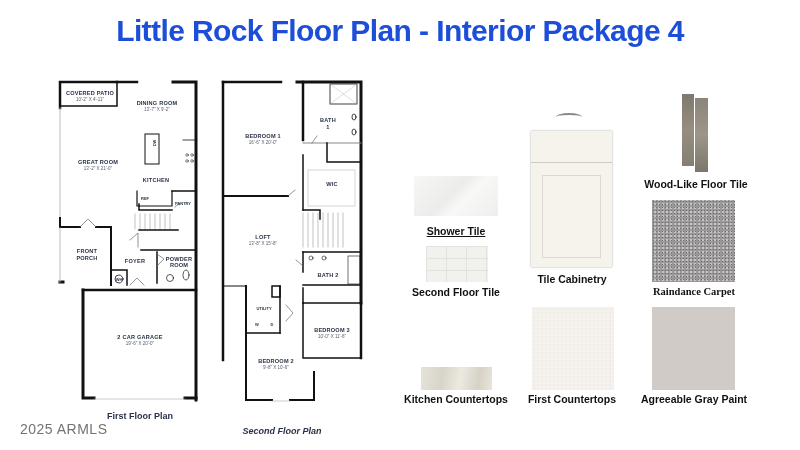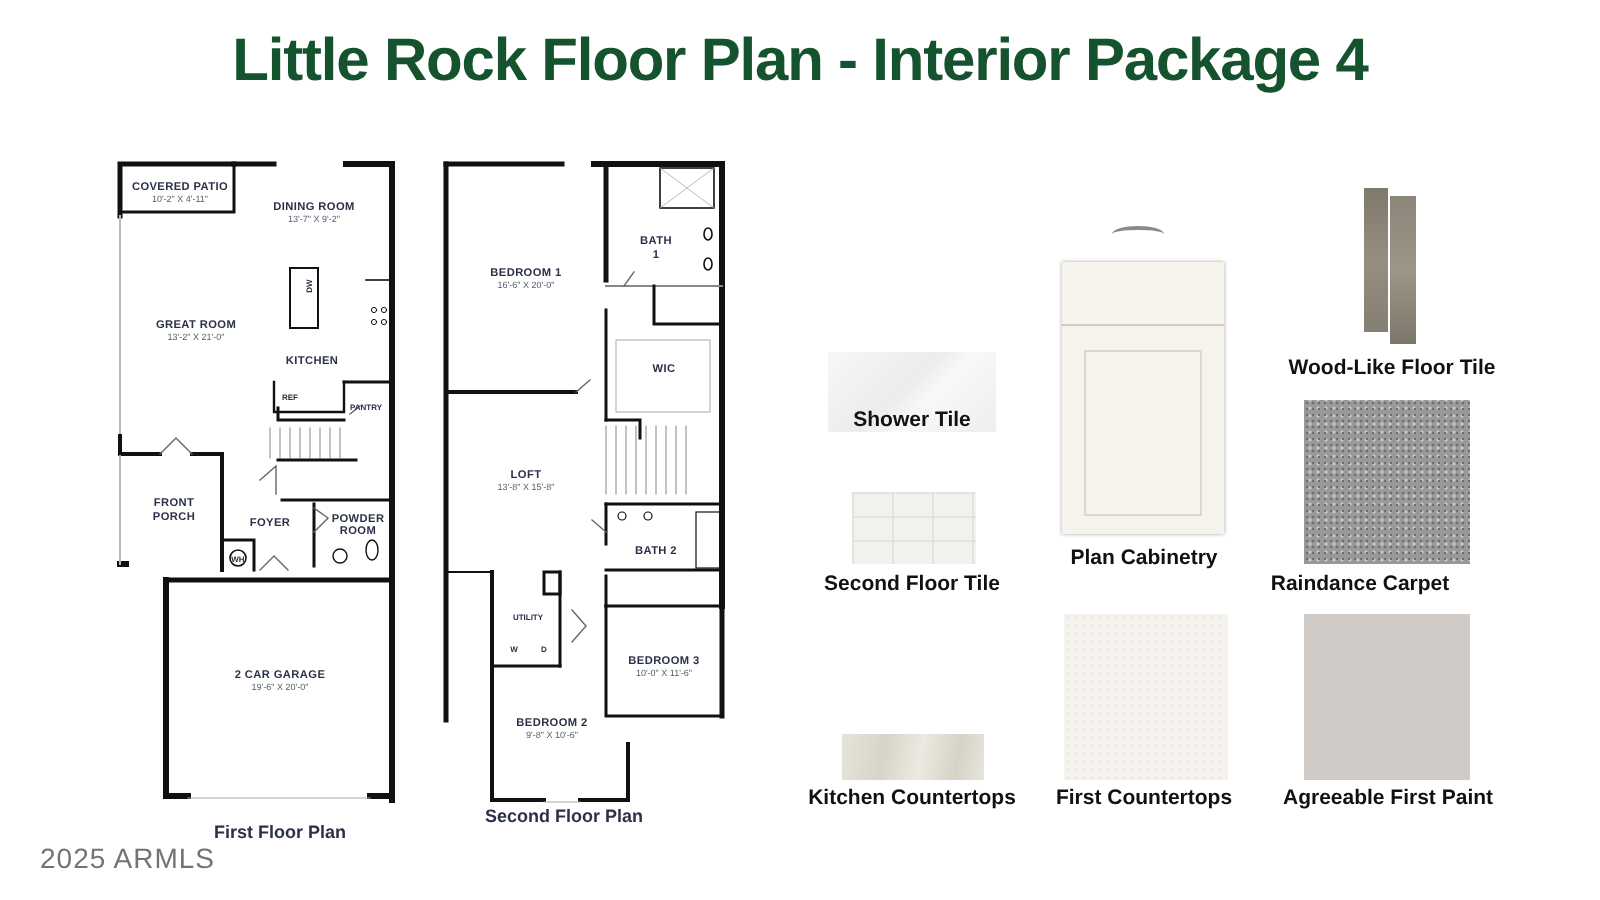--- a/index.html
+++ b/index.html
@@ -1,17 +1,17 @@
 <!DOCTYPE html>
 <html><head>
 <meta charset="utf-8">
 <style>
   html, body { margin:0; padding:0; background:#ffffff; }
   body { width:800px; height:450px; position:relative; overflow:hidden; font-family:"Liberation Sans", sans-serif; }
-  .title { position:absolute; left:0; top:14px; width:800px; text-align:center; font-weight:700; font-size:30px; letter-spacing:-0.6px; color:#14532d; font-family:"Liberation Sans", sans-serif; }
+  .title { position:absolute; left:0; top:14px; width:800px; text-align:center; font-weight:700; font-size:30px; letter-spacing:-0.6px; color:#1d4ed8; font-family:"Liberation Sans", sans-serif; }
   .plan-svg { position:absolute; left:0; top:0; }
   .room-label { font-family:"Liberation Sans", sans-serif; font-weight:700; font-size:5.6px; fill:#2b3248; letter-spacing:0.2px; }
   .room-dim { font-family:"Liberation Sans", sans-serif; font-size:4.5px; fill:#555b6b; }
   .small-label { font-family:"Liberation Sans", sans-serif; font-weight:700; font-size:4px; fill:#2b3248; }
   .plan-caption { position:absolute; font-weight:700; font-size:9px; color:#2b3248; text-align:center; }
   .swatch { position:absolute; }
   .swatch-label { position:absolute; font-weight:700; font-size:10.5px; color:#111; text-align:center; white-space:nowrap; }
   .watermark { position:absolute; left:0; top:421px; font-size:14px; color:#737373; letter-spacing:0.5px;margin-left:20px; }
 </style>
 </head>
@@ -167,44 +167,44 @@
     <text class="small-label" x="257" y="326">W</text>
     <text class="small-label" x="272" y="326">D</text>
     <text class="room-label" x="332" y="332">BEDROOM 3</text>
     <text class="room-dim" x="332" y="338">10'-0" X 11'-6"</text>
     <text class="room-label" x="276" y="363">BEDROOM 2</text>
     <text class="room-dim" x="276" y="369">9'-8" X 10'-6"</text>
   </g>
 </svg>
 
 <div class="plan-caption" style="left:90px; top:411px; width:100px;text-align:center;">First Floor Plan</div>
-<div class="plan-caption" style="left:232px; top:403px; width:100px;">Second Floor Plan</div>
+<div class="plan-caption" style="left:232px; top:426px; width:100px;font-style:italic;">Second Floor Plan</div>
 
 <div class="swatch" style="left:414px; top:176px; width:84px; height:40px; background:linear-gradient(135deg,#f7f7f5 0%,#ececea 45%,#f8f8f6 60%,#eeeeec 100%);"></div>
-<div class="swatch-label" style="left:406px; top:204px; width:100px;">Shower Tile</div>
+<div class="swatch-label" style="left:406px; top:225px; width:100px;text-decoration:underline;">Shower Tile</div>
 
 <div class="swatch" style="left:426px; top:246px; width:62px; height:36px; background:#f1f1ee; background-image:linear-gradient(#e2e2de 1px, transparent 1px), linear-gradient(90deg,#e2e2de 1px, transparent 1px); background-size:20px 12px;"></div>
 <div class="swatch-label" style="left:400px; top:286px; width:112px;">Second Floor Tile</div>
 
 <div class="swatch" style="left:556px; top:113px; width:26px; height:6px; border-top:2px solid #8a8a86; border-radius:50% 50% 0 0;"></div>
 <div class="swatch" style="left:531px; top:131px; width:81px; height:136px; background:#f6f3ec; box-shadow:0 0 2px rgba(0,0,0,0.35);">
   <div style="position:absolute; left:0; top:0; width:81px; height:31px; border-bottom:1px solid #cfcbc3;"></div>
   <div style="position:absolute; left:11px; top:44px; width:57px; height:81px; border:1px solid #dcd8d0;"></div>
 </div>
-<div class="swatch-label" style="left:516px; top:273px; width:112px;">Plan Cabinetry</div>
+<div class="swatch-label" style="left:516px; top:273px; width:112px;">Tile Cabinetry</div>
 
 <div class="swatch" style="left:682px; top:94px; width:12px; height:72px; background:linear-gradient(180deg,#7f786c,#958e81,#857e72);"></div>
 <div class="swatch" style="left:695px; top:98px; width:13px; height:74px; background:linear-gradient(180deg,#8c8579,#9c9588,#7d776b);"></div>
 <div class="swatch-label" style="left:636px; top:178px; width:120px;">Wood-Like Floor Tile</div>
 
 <div class="swatch" style="left:652px; top:200px; width:83px; height:82px; background:#9b9899; background-image:radial-gradient(#6d6a6b 0.6px, transparent 0.8px), radial-gradient(#c9c6c7 0.7px, transparent 0.9px); background-size:3px 3px, 4px 4px; background-position:0 0, 1px 2px;"></div>
-<div class="swatch-label" style="left:620px; top:286px; width:120px;">Raindance Carpet</div>
+<div class="swatch-label" style="left:634px; top:286px; width:120px;font-family:Liberation Serif, serif;">Raindance Carpet</div>
 
 <div class="swatch" style="left:421px; top:367px; width:71px; height:23px; background:linear-gradient(100deg,#e6e3da 0%,#d8d4c9 30%,#ece9e1 55%,#d6d2c6 80%,#e8e5dc 100%);"></div>
 <div class="swatch-label" style="left:400px; top:393px; width:112px;">Kitchen Countertops</div>
 
 <div class="swatch" style="left:532px; top:307px; width:82px; height:83px; background:#f5f2ed; background-image:radial-gradient(#e8e4dd 0.6px, transparent 0.8px); background-size:4px 4px;"></div>
 <div class="swatch-label" style="left:516px; top:393px; width:112px;">First Countertops</div>
 
 <div class="swatch" style="left:652px; top:307px; width:83px; height:83px; background:#d0cbc6;"></div>
-<div class="swatch-label" style="left:634px; top:393px; width:120px;">Agreeable First Paint</div>
+<div class="swatch-label" style="left:634px; top:393px; width:120px;">Agreeable Gray Paint</div>
 
 <div class="watermark">2025 ARMLS</div>
 
 </body></html>

